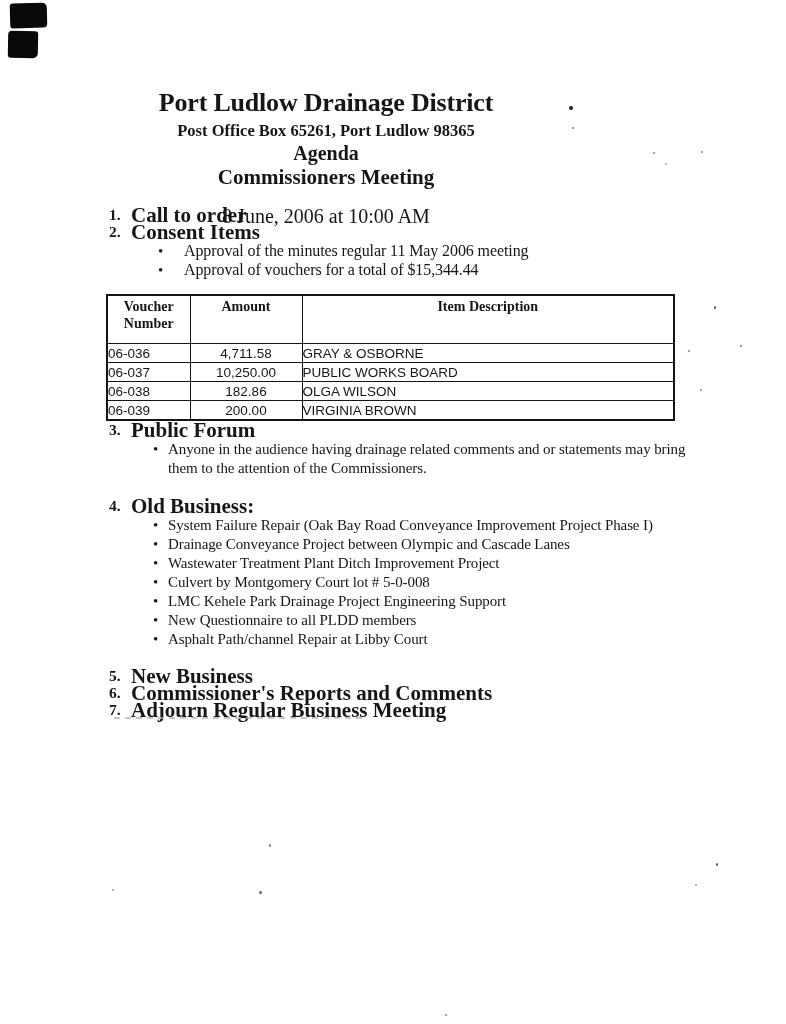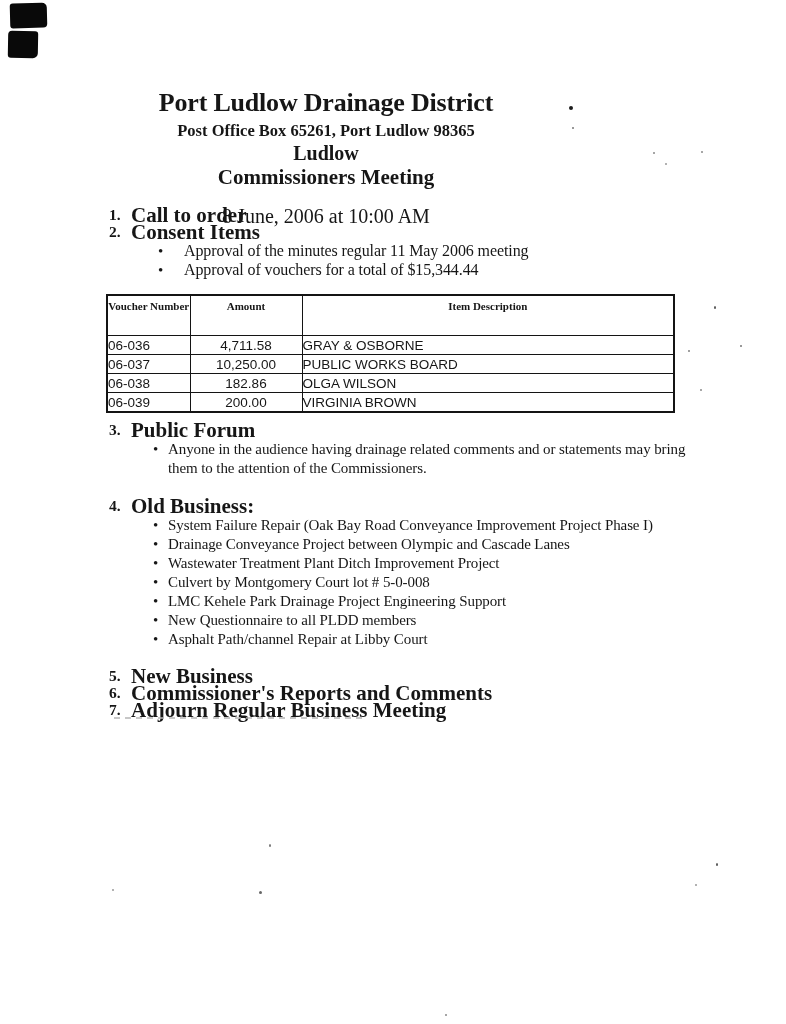--- a/index.html
+++ b/index.html
@@ -42,23 +42,23 @@
     position:absolute;left:106px;top:294px;width:567px;
     border-collapse:collapse;table-layout:fixed;
     border:2px solid #141414;
   }
   table.vouchers col.c1{width:83px;}
   table.vouchers col.c2{width:112px;}
   table.vouchers col.c3{width:372px;}
   table.vouchers th{
     border:1.5px solid #141414;
     font-family:"Liberation Serif","DejaVu Serif",serif;
-    font-size:11px;font-weight:bold;line-height:17px;
+    font-size:14px;font-weight:bold;line-height:17px;
     vertical-align:top;text-align:center;
-    height:37px;padding:2px 0 0 0;
+    height:37px;padding:2px 0 8px 0;
   }
   table.vouchers td{
     border:1.5px solid #141414;
     font-family:"Liberation Sans","DejaVu Sans",sans-serif;
     font-size:13.5px;line-height:17px;
     height:18px;padding:0;
     vertical-align:middle;
   }
   td.voucher{padding-left:7px;text-align:left;}
   td.amount{padding-right:6px;text-align:center;}
@@ -76,21 +76,21 @@
 <body>
 
 <div class="page">
 
   <div class="mark mark-a"></div>
   <div class="mark mark-b"></div>
 
   <div class="header">
     <div class="h-title">Port Ludlow Drainage District</div>
     <div class="h-addr">Post Office Box 65261, Port Ludlow 98365</div>
-    <div class="h-agenda">Ludlow</div>
+    <div class="h-agenda">Agenda</div>
     <div class="h-meeting">Commissioners Meeting</div>
     <div class="h-date">8 June, 2006 at 10:00 AM</div>
   </div>
 
   <div class="row" style="top:206px">
     <span class="n">1.</span>
     <span class="lbl">Call to order</span>
   </div>
 
   <div class="row" style="top:223px">

